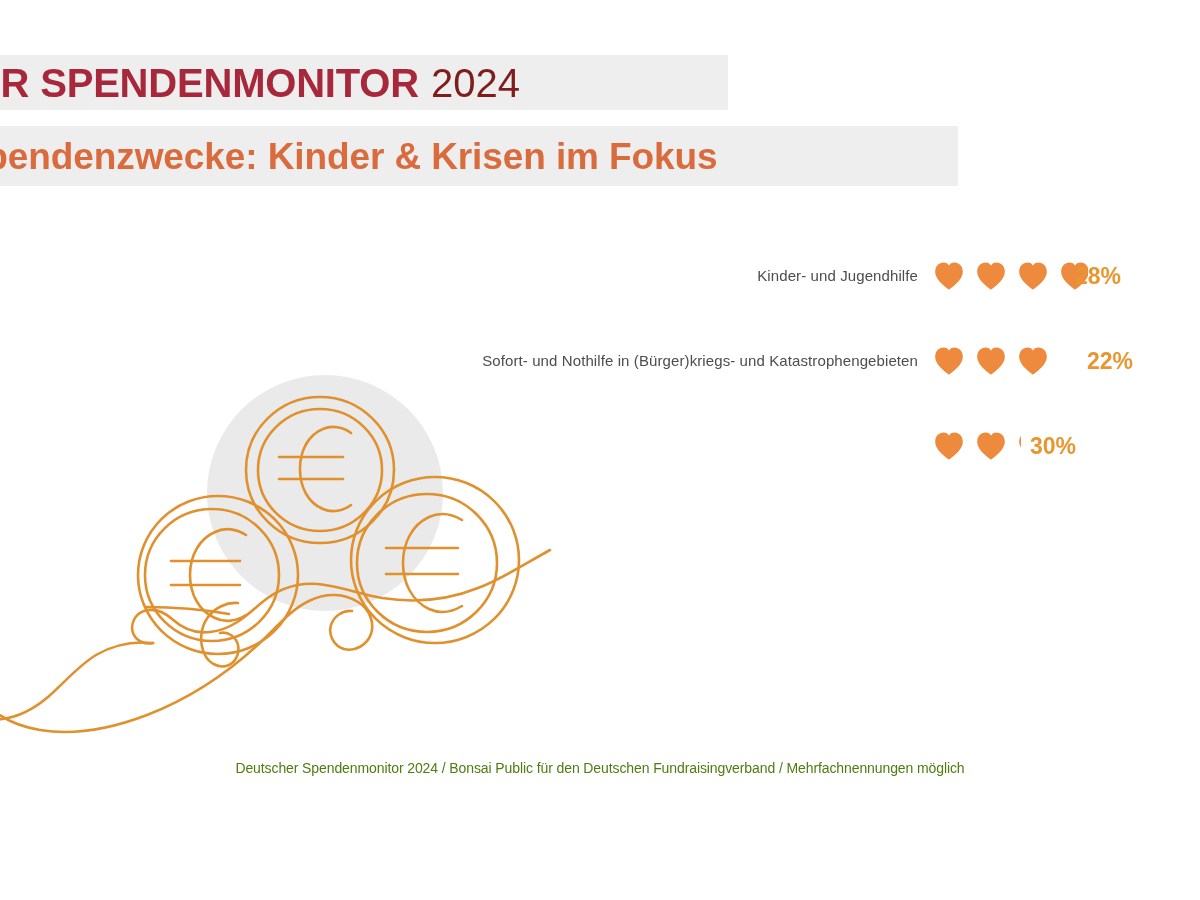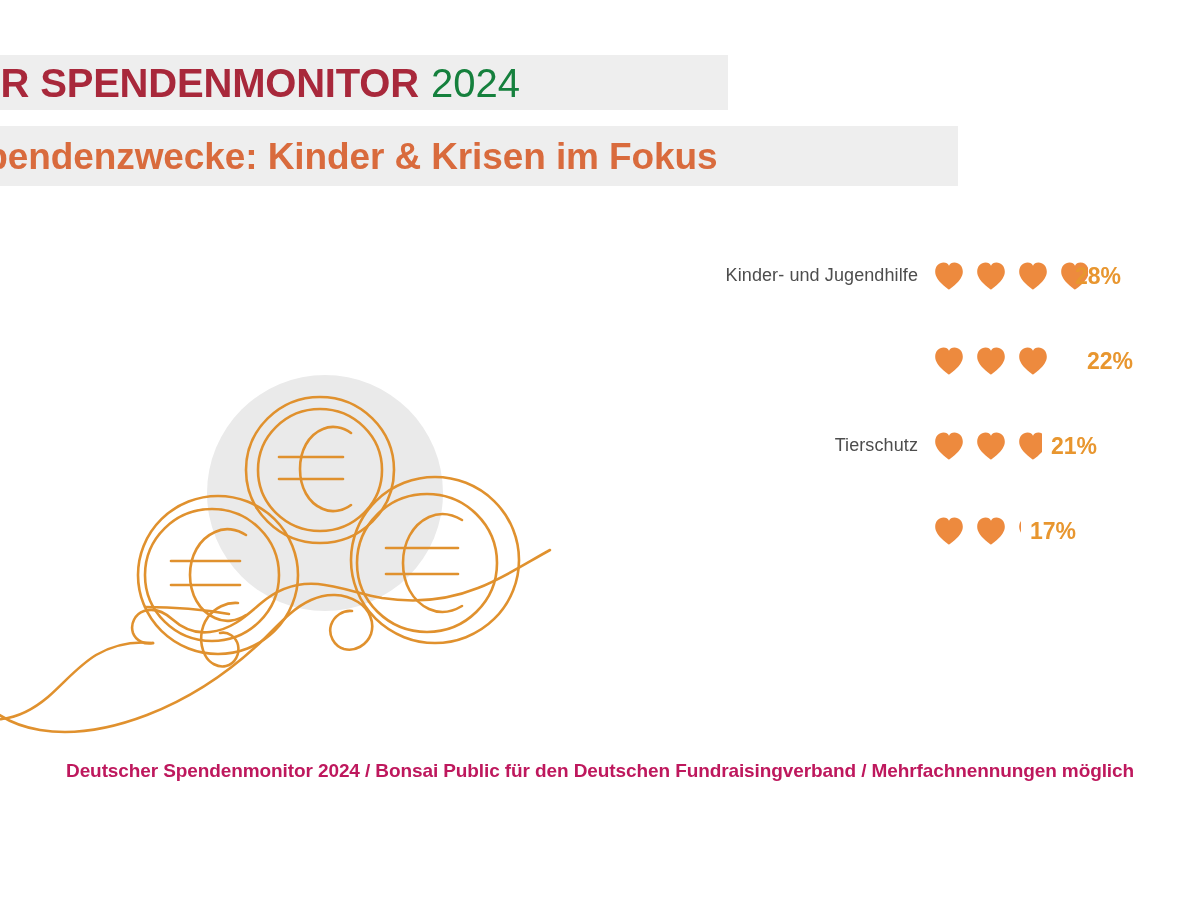--- a/index.html
+++ b/index.html
@@ -46,21 +46,21 @@
     font-size: 40px;
     font-weight: 700;
     letter-spacing: -0.2px;
     color: #a8283b;
     line-height: 1;
     padding-left: 6px;
   }
   .title-year {
     font-size: 40px;
     font-weight: 400;
-    color: #15803d;
+    color: #7f1d1d;
     line-height: 1;
     padding-left: 12px;
   }
   .subtitle {
     font-size: 37px;
     font-weight: 600;
     color: #d96b3d;
     line-height: 1;
     padding-left: 6px;
     letter-spacing: -0.1px;
@@ -77,21 +77,21 @@
     position: relative;
     height: 85px;
     display: flex;
     align-items: center;
   }
   .row-label {
     position: absolute;
     right: 282px;
     width: 720px;
     text-align: right;
-    font-size: 18px;
+    font-size: 15px;
     color: #4d4d4d;
     font-weight: 400;
     letter-spacing: 0.1px;
     white-space: nowrap;
   }
   .hearts-wrap {
     position: absolute;
     left: 934px;
     top: 50%;
     transform: translateY(-50%);
@@ -131,23 +131,23 @@
     height: 370px;
   }
 
   
   #footer-note {
     position: absolute;
     left: 0;
     top: 760px;
     width: 1200px;
     text-align: center;
-    font-size: 19px;
-    color: #be185d;
-    font-weight: 700;
+    font-size: 14px;
+    color: #4d7c0f;
+    font-weight: 400;
     letter-spacing: -0.1px;
     white-space: nowrap;
   }
 </style>
 </head>
 <body>
 
 <div id="slide">
 
   <div class="title-band" id="title-band-1">
@@ -174,67 +174,51 @@
               <path d="M16 29.5 C16 29.5 1.2 20.2 1.2 10.4 C1.2 4.6 5.3 0.6 10.2 0.6 C13.0 0.6 14.9 2.0 16 3.9 C17.1 2.0 19.0 0.6 21.8 0.6 C26.7 0.6 30.8 4.6 30.8 10.4 C30.8 20.2 16 29.5 16 29.5 Z" fill="#ed8a3e"></path>
             </svg>
             <svg viewBox="0 0 32 30" class="heart">
               <path d="M16 29.5 C16 29.5 1.2 20.2 1.2 10.4 C1.2 4.6 5.3 0.6 10.2 0.6 C13.0 0.6 14.9 2.0 16 3.9 C17.1 2.0 19.0 0.6 21.8 0.6 C26.7 0.6 30.8 4.6 30.8 10.4 C30.8 20.2 16 29.5 16 29.5 Z" fill="#ed8a3e"></path>
             </svg>
           </div>
         </div>
         <div class="pct" style="left: 1075px;">28%</div>
       </div>
       <div class="row">
+        <div class="row-label">Sofort- und Nothilfe in (Bürger)kriegs- und Katastrophengebieten</div>
         <div class="hearts-wrap" style="width: 114px;">
           <div class="hearts-strip">
             <svg viewBox="0 0 32 30" class="heart">
               <path d="M16 29.5 C16 29.5 1.2 20.2 1.2 10.4 C1.2 4.6 5.3 0.6 10.2 0.6 C13.0 0.6 14.9 2.0 16 3.9 C17.1 2.0 19.0 0.6 21.8 0.6 C26.7 0.6 30.8 4.6 30.8 10.4 C30.8 20.2 16 29.5 16 29.5 Z" fill="#ed8a3e"></path>
             </svg>
             <svg viewBox="0 0 32 30" class="heart">
               <path d="M16 29.5 C16 29.5 1.2 20.2 1.2 10.4 C1.2 4.6 5.3 0.6 10.2 0.6 C13.0 0.6 14.9 2.0 16 3.9 C17.1 2.0 19.0 0.6 21.8 0.6 C26.7 0.6 30.8 4.6 30.8 10.4 C30.8 20.2 16 29.5 16 29.5 Z" fill="#ed8a3e"></path>
             </svg>
             <svg viewBox="0 0 32 30" class="heart">
               <path d="M16 29.5 C16 29.5 1.2 20.2 1.2 10.4 C1.2 4.6 5.3 0.6 10.2 0.6 C13.0 0.6 14.9 2.0 16 3.9 C17.1 2.0 19.0 0.6 21.8 0.6 C26.7 0.6 30.8 4.6 30.8 10.4 C30.8 20.2 16 29.5 16 29.5 Z" fill="#ed8a3e"></path>
             </svg>
           </div>
         </div>
         <div class="pct" style="left: 1087px;">22%</div>
       </div>
       <div class="row">
-        <div class="row-label">Tierschutz</div>
-        <div class="hearts-wrap" style="width: 108px;">
+        <div class="hearts-wrap" style="width: 87px;">
           <div class="hearts-strip">
             <svg viewBox="0 0 32 30" class="heart">
               <path d="M16 29.5 C16 29.5 1.2 20.2 1.2 10.4 C1.2 4.6 5.3 0.6 10.2 0.6 C13.0 0.6 14.9 2.0 16 3.9 C17.1 2.0 19.0 0.6 21.8 0.6 C26.7 0.6 30.8 4.6 30.8 10.4 C30.8 20.2 16 29.5 16 29.5 Z" fill="#ed8a3e"></path>
             </svg>
             <svg viewBox="0 0 32 30" class="heart">
               <path d="M16 29.5 C16 29.5 1.2 20.2 1.2 10.4 C1.2 4.6 5.3 0.6 10.2 0.6 C13.0 0.6 14.9 2.0 16 3.9 C17.1 2.0 19.0 0.6 21.8 0.6 C26.7 0.6 30.8 4.6 30.8 10.4 C30.8 20.2 16 29.5 16 29.5 Z" fill="#ed8a3e"></path>
             </svg>
             <svg viewBox="0 0 32 30" class="heart">
               <path d="M16 29.5 C16 29.5 1.2 20.2 1.2 10.4 C1.2 4.6 5.3 0.6 10.2 0.6 C13.0 0.6 14.9 2.0 16 3.9 C17.1 2.0 19.0 0.6 21.8 0.6 C26.7 0.6 30.8 4.6 30.8 10.4 C30.8 20.2 16 29.5 16 29.5 Z" fill="#ed8a3e"></path>
             </svg>
           </div>
         </div>
-        <div class="pct" style="left: 1051px;">21%</div>
-      </div>
-      <div class="row">
-        <div class="hearts-wrap" style="width: 87px;">
-          <div class="hearts-strip">
-            <svg viewBox="0 0 32 30" class="heart">
-              <path d="M16 29.5 C16 29.5 1.2 20.2 1.2 10.4 C1.2 4.6 5.3 0.6 10.2 0.6 C13.0 0.6 14.9 2.0 16 3.9 C17.1 2.0 19.0 0.6 21.8 0.6 C26.7 0.6 30.8 4.6 30.8 10.4 C30.8 20.2 16 29.5 16 29.5 Z" fill="#ed8a3e"></path>
-            </svg>
-            <svg viewBox="0 0 32 30" class="heart">
-              <path d="M16 29.5 C16 29.5 1.2 20.2 1.2 10.4 C1.2 4.6 5.3 0.6 10.2 0.6 C13.0 0.6 14.9 2.0 16 3.9 C17.1 2.0 19.0 0.6 21.8 0.6 C26.7 0.6 30.8 4.6 30.8 10.4 C30.8 20.2 16 29.5 16 29.5 Z" fill="#ed8a3e"></path>
-            </svg>
-            <svg viewBox="0 0 32 30" class="heart">
-              <path d="M16 29.5 C16 29.5 1.2 20.2 1.2 10.4 C1.2 4.6 5.3 0.6 10.2 0.6 C13.0 0.6 14.9 2.0 16 3.9 C17.1 2.0 19.0 0.6 21.8 0.6 C26.7 0.6 30.8 4.6 30.8 10.4 C30.8 20.2 16 29.5 16 29.5 Z" fill="#ed8a3e"></path>
-            </svg>
-          </div>
-        </div>
-        <div class="pct" style="left: 1030px;">17%</div>
+        <div class="pct" style="left: 1030px;">30%</div>
       </div>
     </div>
 
   <div id="illustration">
     <svg viewBox="0 0 600 370" width="600" height="370" aria-hidden="true">
 
       <circle cx="335" cy="118" r="118" fill="#eaeaea"></circle>
 
       <g fill="none" stroke="#e0912e" stroke-width="2.6" stroke-linecap="round" stroke-linejoin="round">
 

